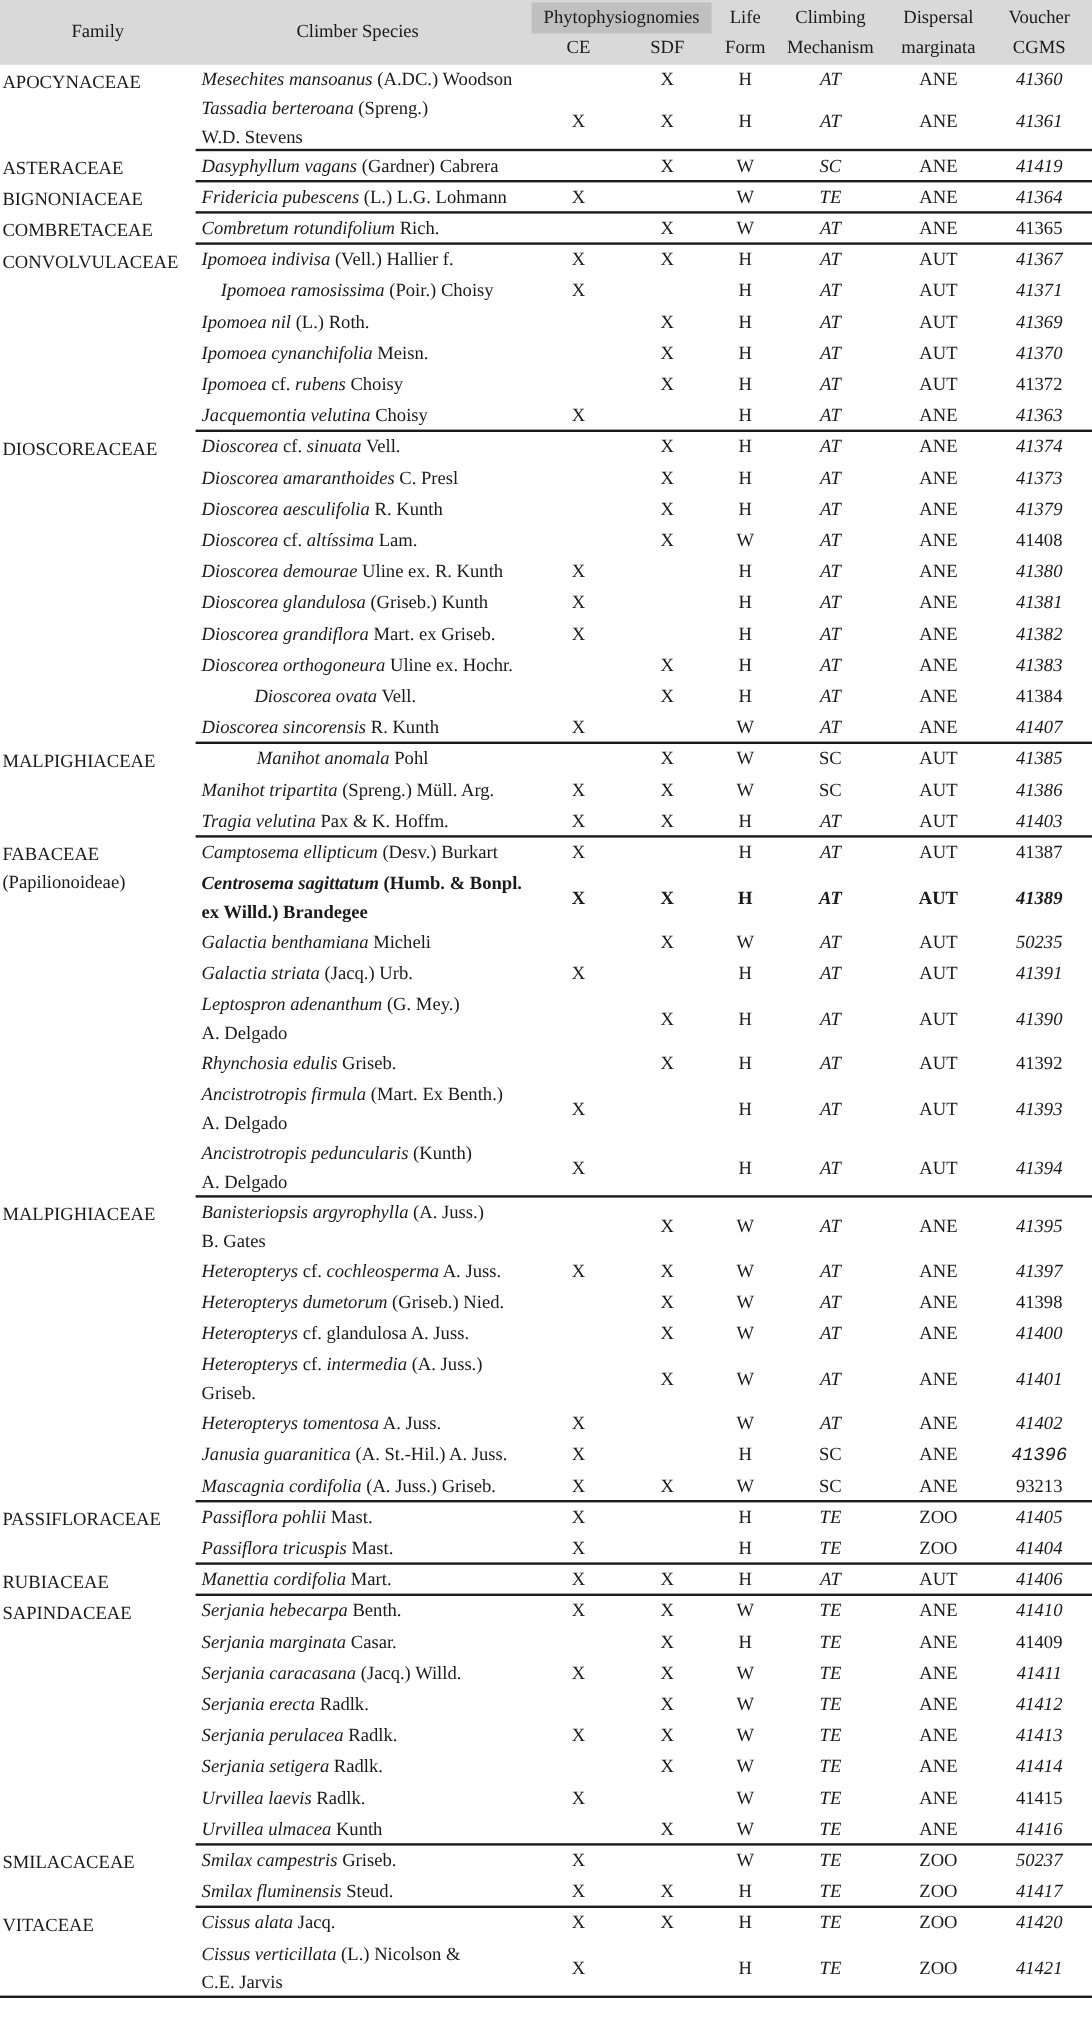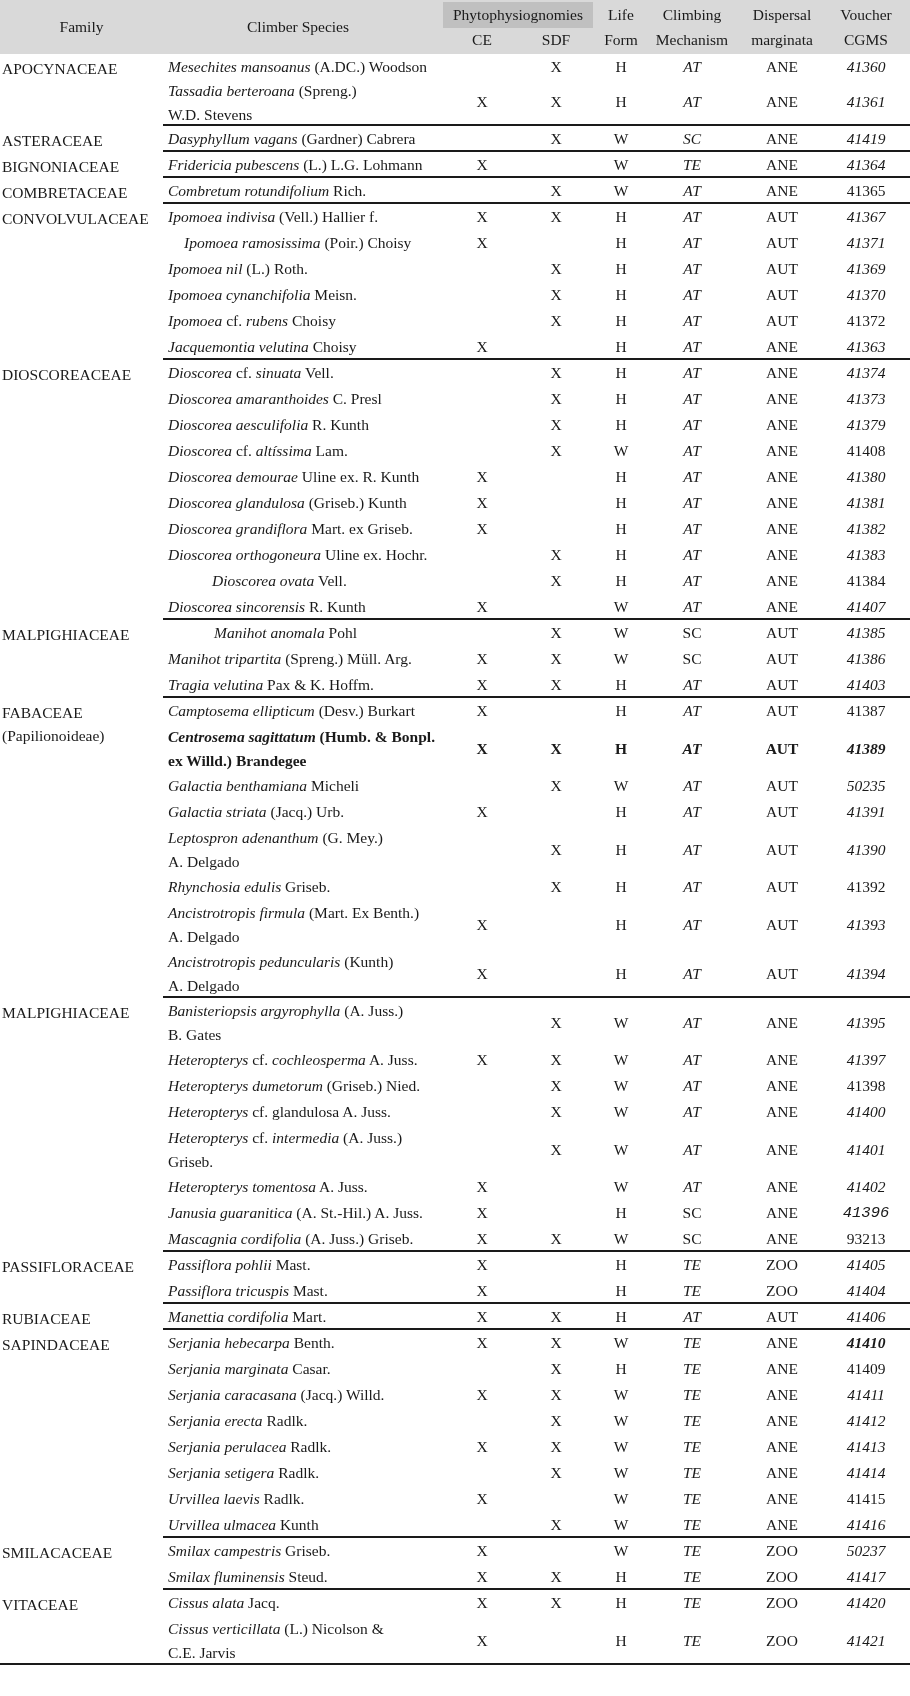--- a/index.html
+++ b/index.html
@@ -442,21 +442,21 @@
         <div class="cell c-vo it" style="top: 2px; line-height: 22px;">41406</div>
       </div>
       <div class="row" style="height: 26px;">
         <div class="family"><span>SAPINDACEAE</span></div>
         <div class="species" style="top: 1px;"><i>Serjania hebecarpa</i><span> Benth.</span></div>
         <div class="cell c-ce" style="top: 2px; line-height: 22px;">X</div>
         <div class="cell c-sdf" style="top: 2px; line-height: 22px;">X</div>
         <div class="cell c-lf" style="top: 2px; line-height: 22px;">W</div>
         <div class="cell c-cm it" style="top: 2px; line-height: 22px;">TE</div>
         <div class="cell c-ds" style="top: 2px; line-height: 22px;">ANE</div>
-        <div class="cell c-vo it" style="top: 2px; line-height: 22px; font-weight: bold;">41410</div>
+        <div class="cell c-vo it" style="top: 2px; line-height: 22px;">41410</div>
       </div>
       <div class="row" style="height: 26px;">
         <div class="species" style="top: 1px;"><i>Serjania marginata</i><span> Casar.</span></div>
         <div class="cell c-ce" style="top: 2px; line-height: 22px;"></div>
         <div class="cell c-sdf" style="top: 2px; line-height: 22px;">X</div>
         <div class="cell c-lf" style="top: 2px; line-height: 22px;">H</div>
         <div class="cell c-cm it" style="top: 2px; line-height: 22px;">TE</div>
         <div class="cell c-ds" style="top: 2px; line-height: 22px;">ANE</div>
         <div class="cell c-vo" style="top: 2px; line-height: 22px;">41409</div>
       </div>

